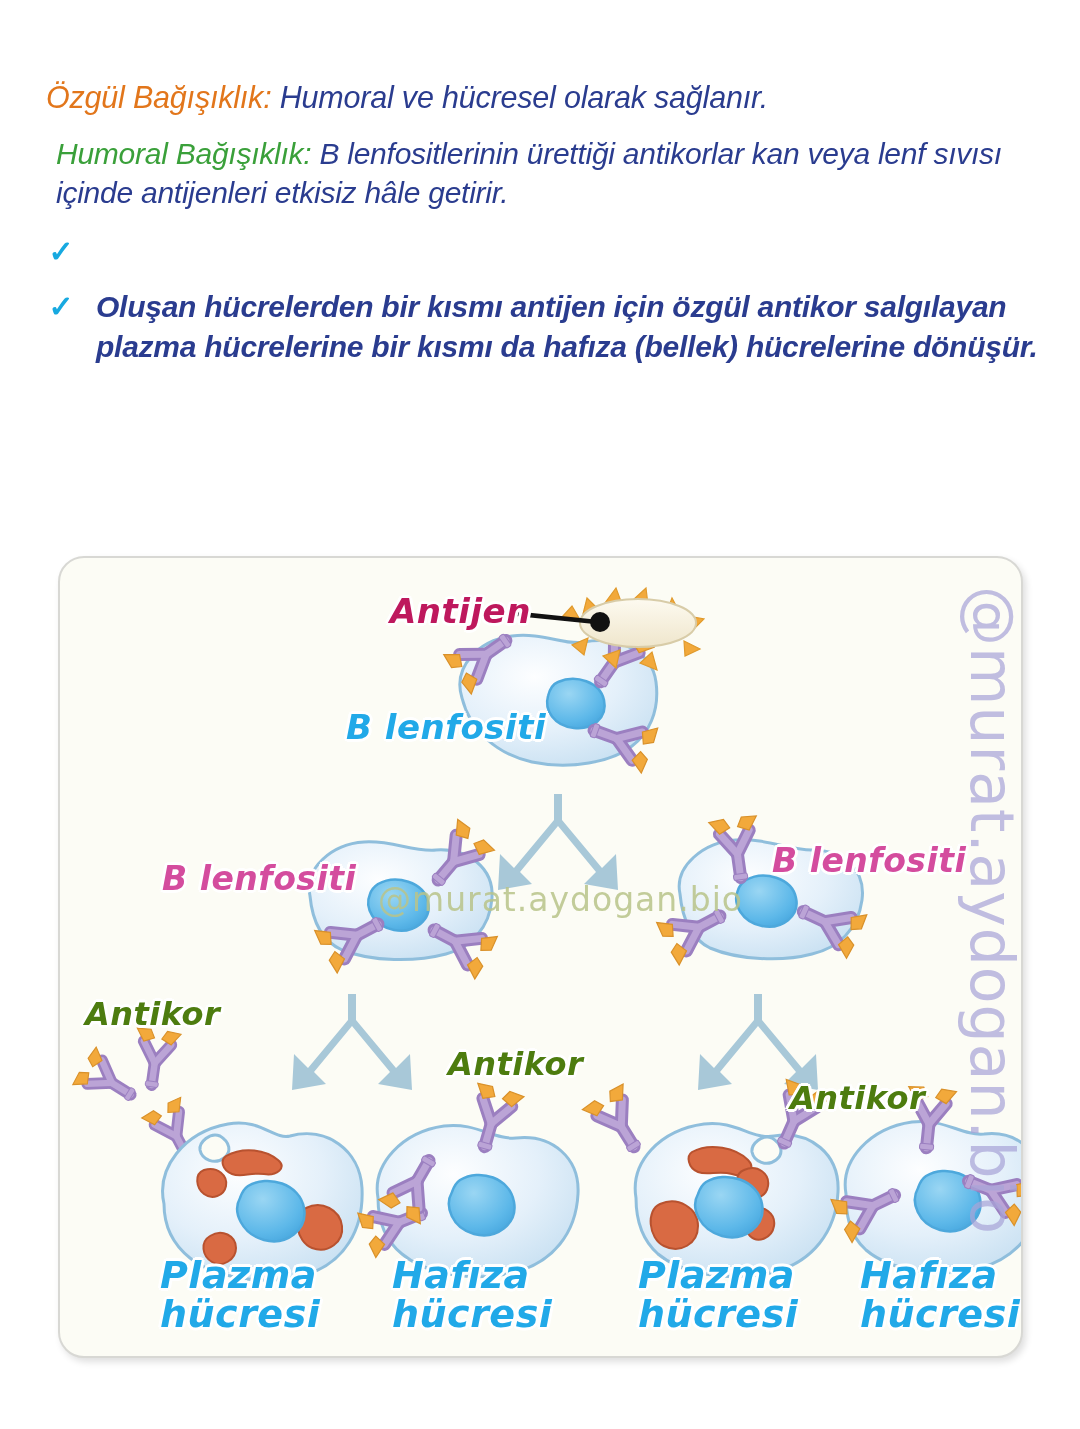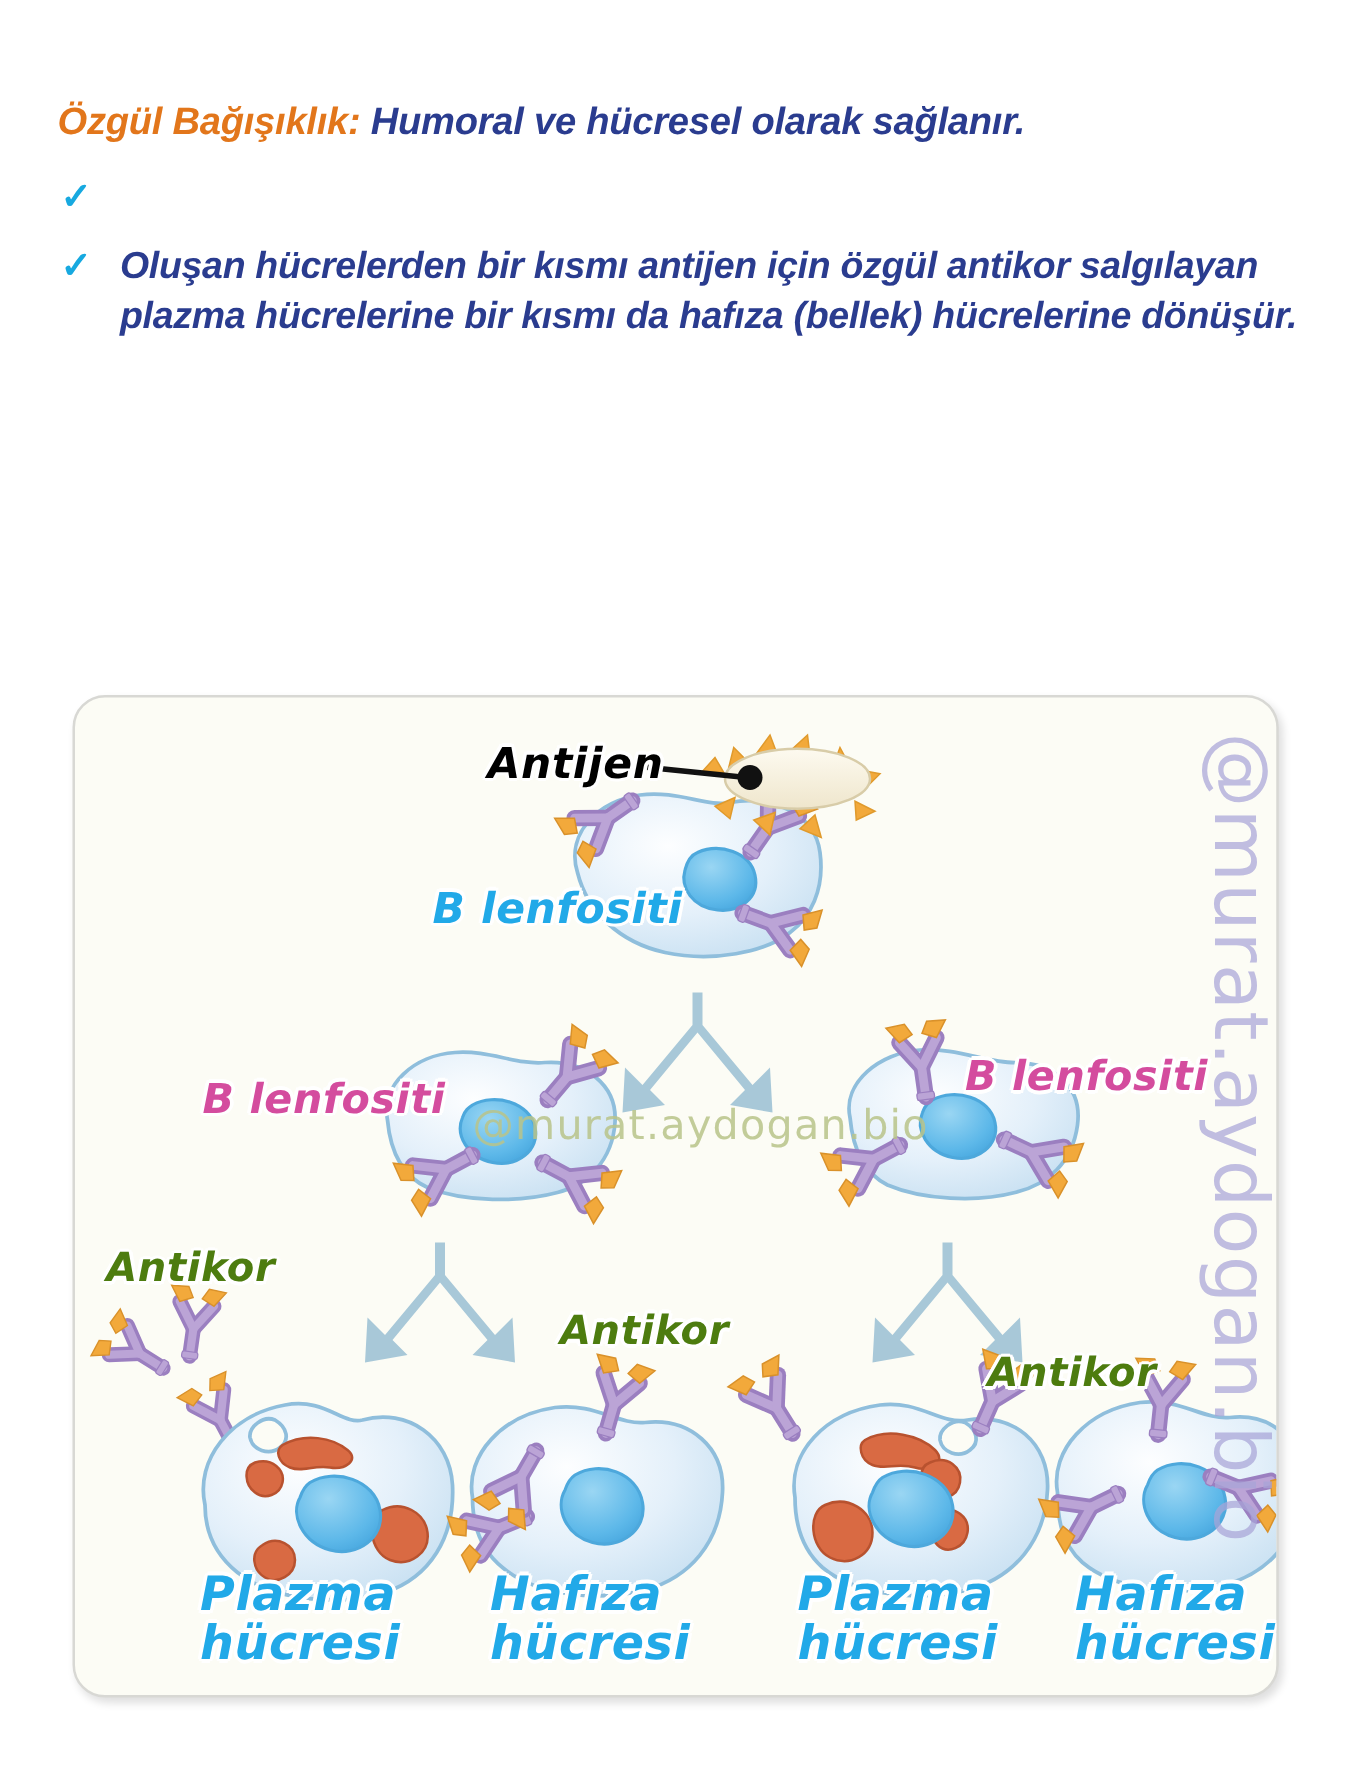--- a/index.html
+++ b/index.html
@@ -8,21 +8,21 @@
     width: 1080px; height: 1429px;
     background: #ffffff;
     font-family: "Liberation Sans", sans-serif;
     overflow: hidden;
   }
   .page { position: relative; width: 1080px; height: 1429px; background:#fff; }
 
   
   .textblock { position:absolute; left:0; top:0; width:1080px; padding: 78px 14px 0 46px; }
 
-  .line { font-style: italic; font-weight: bold; line-height: 1.30; }
+  .line { font-style: italic; font-weight: normal; line-height: 1.30; }
 
   .l1 { font-size: 30.5px; letter-spacing:-0.2px; white-space:nowrap; margin-bottom: 16px; }
   .l1 .k { color: #E2761B; }
   .l1 .v { color: #2A3C8F; }
 
   .l2 { font-size: 30px; letter-spacing:-0.25px; margin-left:10px; margin-bottom: 16px; }
   .l2 .k { color: #3AA03A; }
   .l2 .v { color: #2A3C8F; }
 
   .bullet { display:flex; gap: 22px; margin-top: 20px; padding-left: 2px; }
@@ -60,21 +60,21 @@
   
   .lbl {
     position:absolute; font-family:"DejaVu Sans", sans-serif;
     font-weight:bold; font-style:italic; white-space:nowrap;
     letter-spacing: 0.5px; line-height: 1.02;
   }
   .lbl-cyan { color:#21A9E8;
     text-shadow: 0 0 1px #fff, 2px 0 0 #fff, -2px 0 0 #fff, 0 2px 0 #fff, 0 -2px 0 #fff,
                  2px 2px 0 #fff, -2px -2px 0 #fff, 2px -2px 0 #fff, -2px 2px 0 #fff,
                  3px 0 0 #fff, -3px 0 0 #fff, 0 3px 0 #fff, 0 -3px 0 #fff; }
-  .lbl-pink { color:#000000;
+  .lbl-pink { color:#be185d;
     text-shadow: 2px 0 0 #fff, -2px 0 0 #fff, 0 2px 0 #fff, 0 -2px 0 #fff,
                  2px 2px 0 #fff, -2px -2px 0 #fff, 2px -2px 0 #fff, -2px 2px 0 #fff,
                  3px 0 0 #fff, -3px 0 0 #fff, 0 3px 0 #fff, 0 -3px 0 #fff; }
   .lbl-magenta { color:#D44C9E;
     text-shadow: 2px 0 0 #fff, -2px 0 0 #fff, 0 2px 0 #fff, 0 -2px 0 #fff,
                  2px 2px 0 #fff, -2px -2px 0 #fff, 2px -2px 0 #fff, -2px 2px 0 #fff,
                  3px 0 0 #fff, -3px 0 0 #fff, 0 3px 0 #fff, 0 -3px 0 #fff; }
   .lbl-green { color:#4d7c0f;
     text-shadow: 2px 0 0 #fff, -2px 0 0 #fff, 0 2px 0 #fff, 0 -2px 0 #fff,
                  2px 2px 0 #fff, -2px -2px 0 #fff, 2px -2px 0 #fff, -2px 2px 0 #fff,
@@ -86,20 +86,23 @@
 <body>
 
 <div class="page">
 
   <div class="textblock">
 
     <div class="line l1">
       <span class="k">Özgül Bağışıklık:</span><span class="v"> Humoral ve hücresel olarak sağlanır.</span>
     </div>
 
+    <div class="line l2">
+      <span class="k">Humoral Bağışıklık:</span><span class="v"> B lenfositlerinin ürettiği antikorlar kan veya lenf sıvısı içinde antijenleri etkisiz hâle getirir.</span>
+    </div>
 
     <div class="bullet">
       <span class="tick">✓</span>
     </div>
 
     <div class="bullet">
       <span class="tick">✓</span>
       <span class="btext">Oluşan hücrelerden bir kısmı antijen için özgül antikor salgılayan plazma hücrelerine bir kısmı da hafıza (bellek) hücrelerine dönüşür.</span>
     </div>
   </div>

